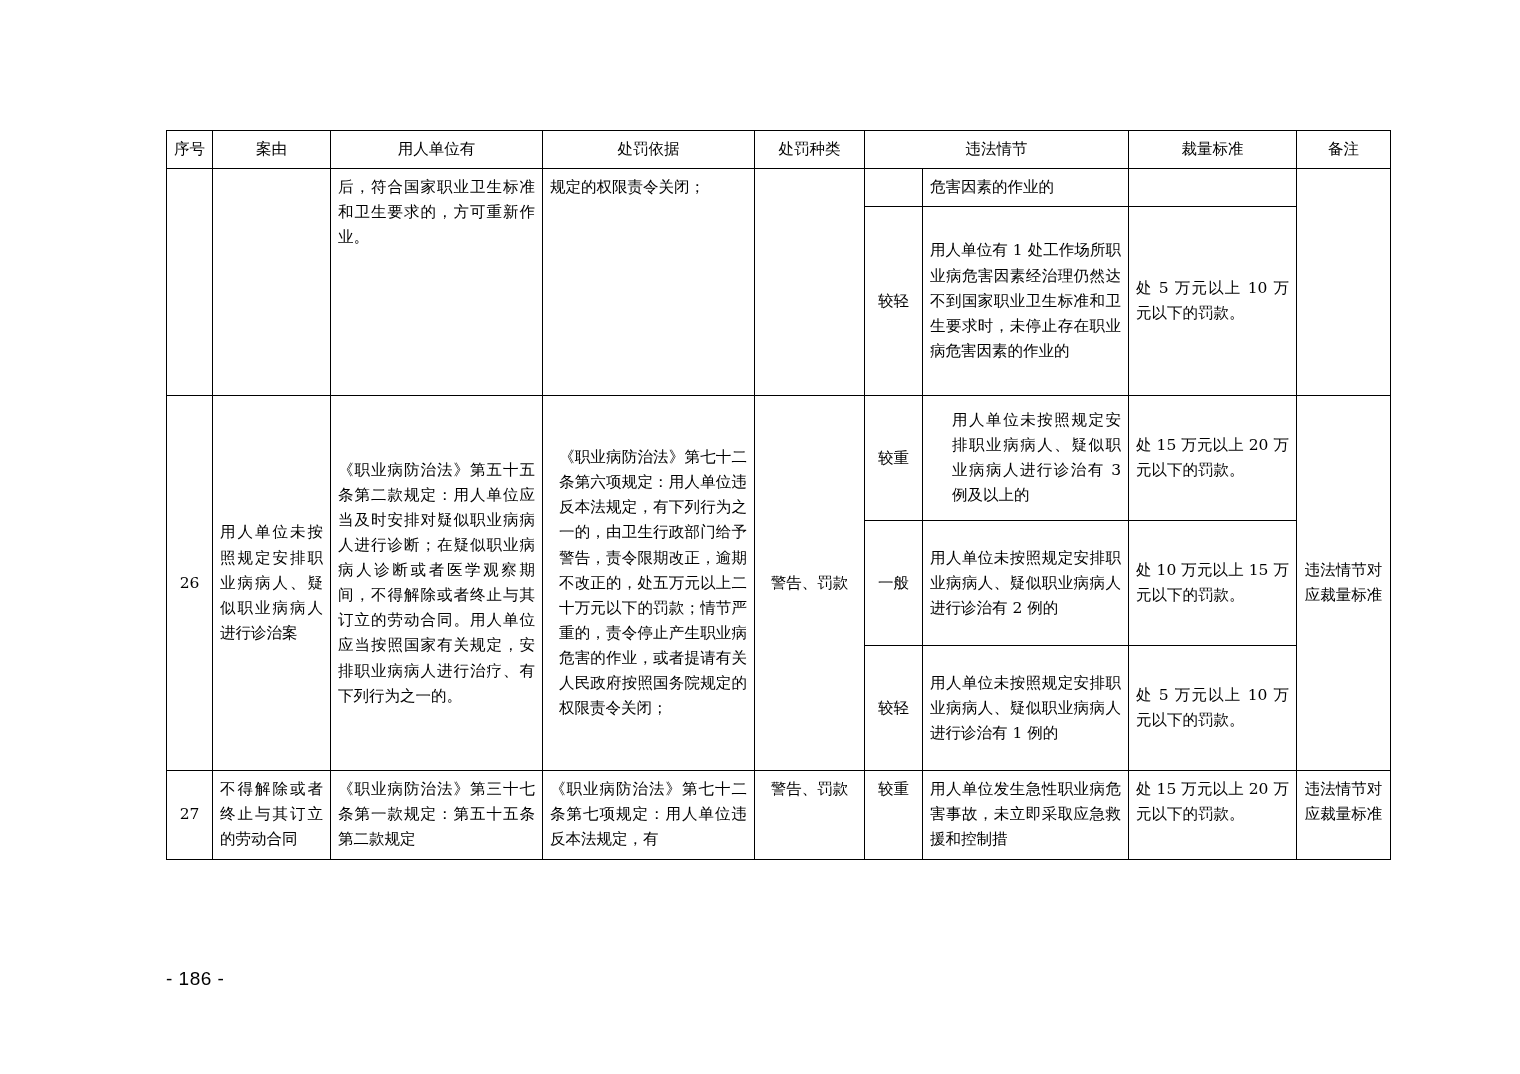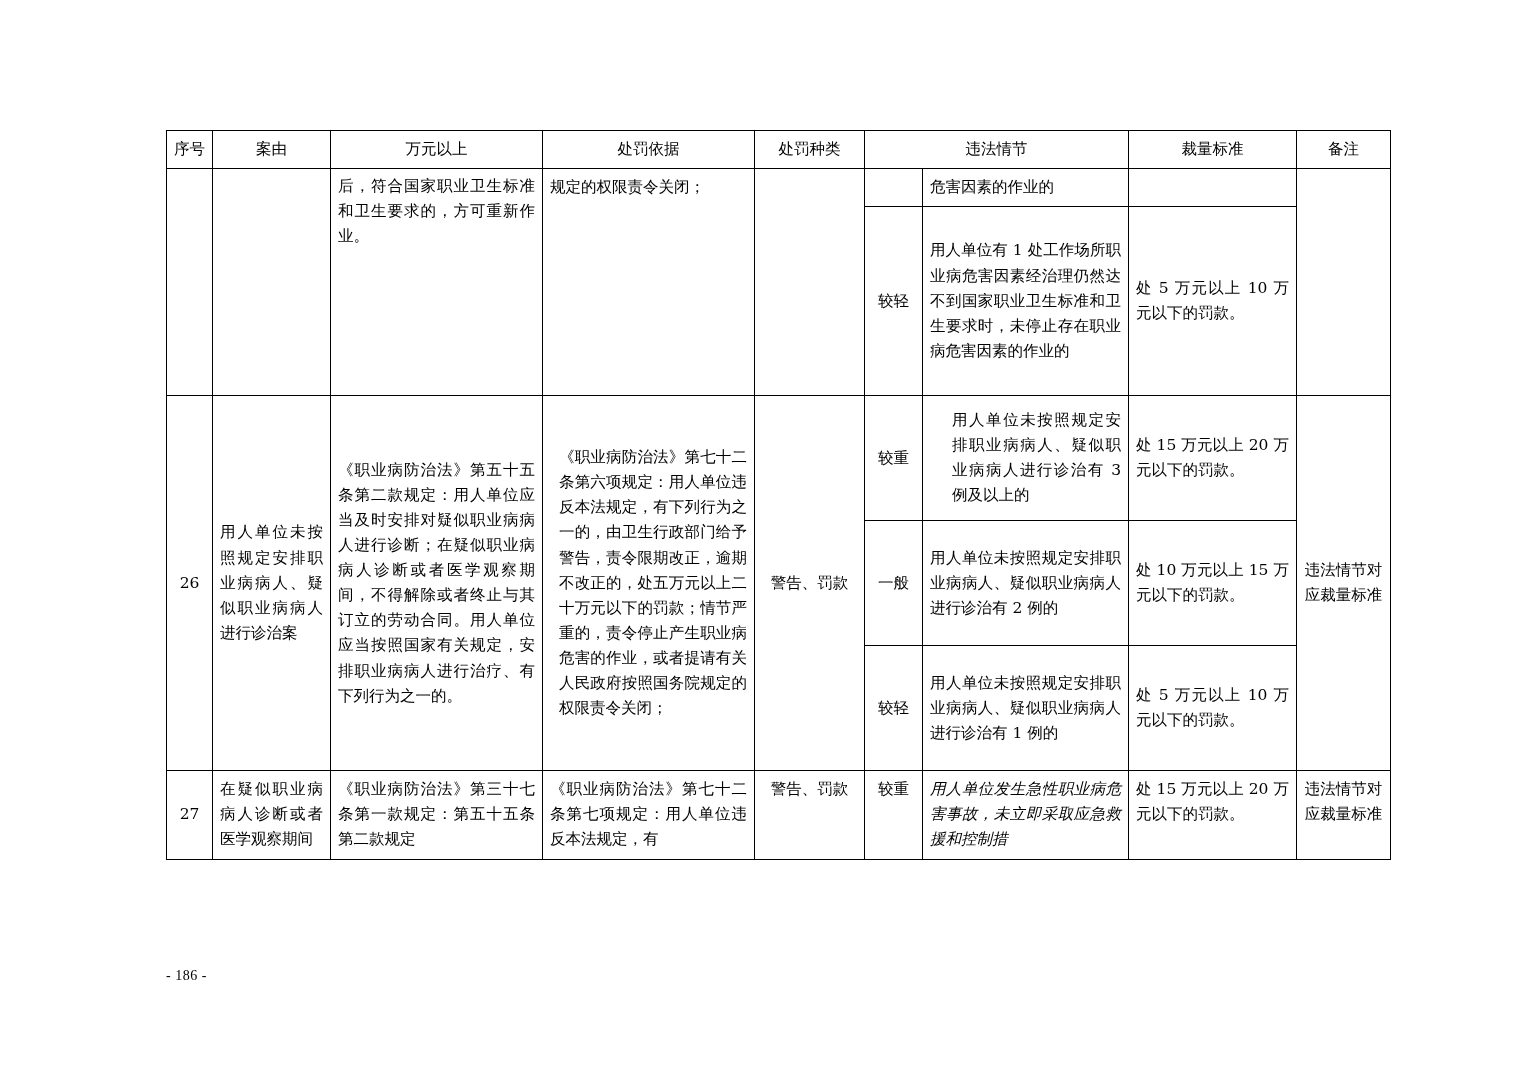--- a/index.html
+++ b/index.html
@@ -57,22 +57,22 @@
   .ctr { text-align: center; }
   .just { text-align: justify; text-align-last: left; }
   .tall { line-height: 1.75; }
   .seqhdr {
     line-height: 1.15;
   }
   .page-number {
     position: absolute;
     left: 148px;
     top: 968px;
-    font-size: 14px;
-    font-family: Liberation Serif, serif;
+    font-size: 19px;
+    font-family: Liberation Sans, sans-serif;
     letter-spacing: 0.5px;
   }
 </style>
 </head>
 <body>
 
 <div class="page">
 
   <table class="doc-table">
     <colgroup>
@@ -83,34 +83,34 @@
       <col class="c-type">
       <col class="c-level">
       <col class="c-detail">
       <col class="c-std">
       <col class="c-note">
     </colgroup>
     <thead>
       <tr>
         <th class="seqhdr">序号</th>
         <th>案由</th>
-        <th>万元以上</th>
+        <th>用人单位有</th>
         <th>处罚依据</th>
         <th>处罚种类</th>
         <th colspan="2">违法情节</th>
         <th>裁量标准</th>
         <th>备注</th>
       </tr>
     </thead>
     <tbody>
 
       <tr>
         <td rowspan="2" class="ctr"></td>
         <td rowspan="2" class="ctr"></td>
-        <td rowspan="2" class="just tall" style="vertical-align: top; font-family: Liberation Mono, monospace;">后，符合国家职业卫生标准和卫生要求的，方可重新作业。</td>
+        <td rowspan="2" class="just tall" style="vertical-align: top;">后，符合国家职业卫生标准和卫生要求的，方可重新作业。</td>
         <td rowspan="2" class="just tall" style="vertical-align: top;">规定的权限责令关闭；</td>
         <td rowspan="2" class="ctr"></td>
         <td class="ctr"></td>
         <td class="just">危害因素的作业的</td>
         <td class="just"></td>
         <td rowspan="2" class="ctr"></td>
       </tr>
       <tr>
         <td class="ctr">较轻</td>
         <td class="just" style="height: 176px;">用人单位有 1 处工作场所职业病危害因素经治理仍然达不到国家职业卫生标准和卫生要求时，未停止存在职业病危害因素的作业的</td>
@@ -134,26 +134,26 @@
         <td class="just">处 10 万元以上 15 万元以下的罚款。</td>
       </tr>
       <tr>
         <td class="ctr">较轻</td>
         <td class="just" style="height: 112px;">用人单位未按照规定安排职业病病人、疑似职业病病人进行诊治有 1 例的</td>
         <td class="just">处 5 万元以上 10 万元以下的罚款。</td>
       </tr>
 
       <tr>
         <td class="ctr">27</td>
-        <td class="just tall" style="vertical-align: top;">在疑似职业病病人诊断或者医学观察期间</td>
+        <td class="just tall" style="vertical-align: top;">不得解除或者终止与其订立的劳动合同</td>
         <td class="just tall" style="vertical-align: top;">《职业病防治法》第三十七条第一款规定：第五十五条第二款规定</td>
         <td class="just tall" style="vertical-align: top;">《职业病防治法》第七十二条第七项规定：用人单位违反本法规定，有</td>
         <td class="ctr" style="vertical-align: top;">警告、罚款</td>
         <td class="ctr" style="vertical-align: top;">较重</td>
-        <td class="just" style="vertical-align: top; height: 74px; font-style: italic;">用人单位发生急性职业病危害事故，未立即采取应急救援和控制措</td>
+        <td class="just" style="vertical-align: top; height: 74px;">用人单位发生急性职业病危害事故，未立即采取应急救援和控制措</td>
         <td class="just" style="vertical-align: top;">处 15 万元以上 20 万元以下的罚款。</td>
         <td class="ctr" style="vertical-align: top;">违法情节对应裁量标准</td>
       </tr>
 
     </tbody>
   </table>
 
   <div class="page-number">- 186 -</div>
 
 </div>

